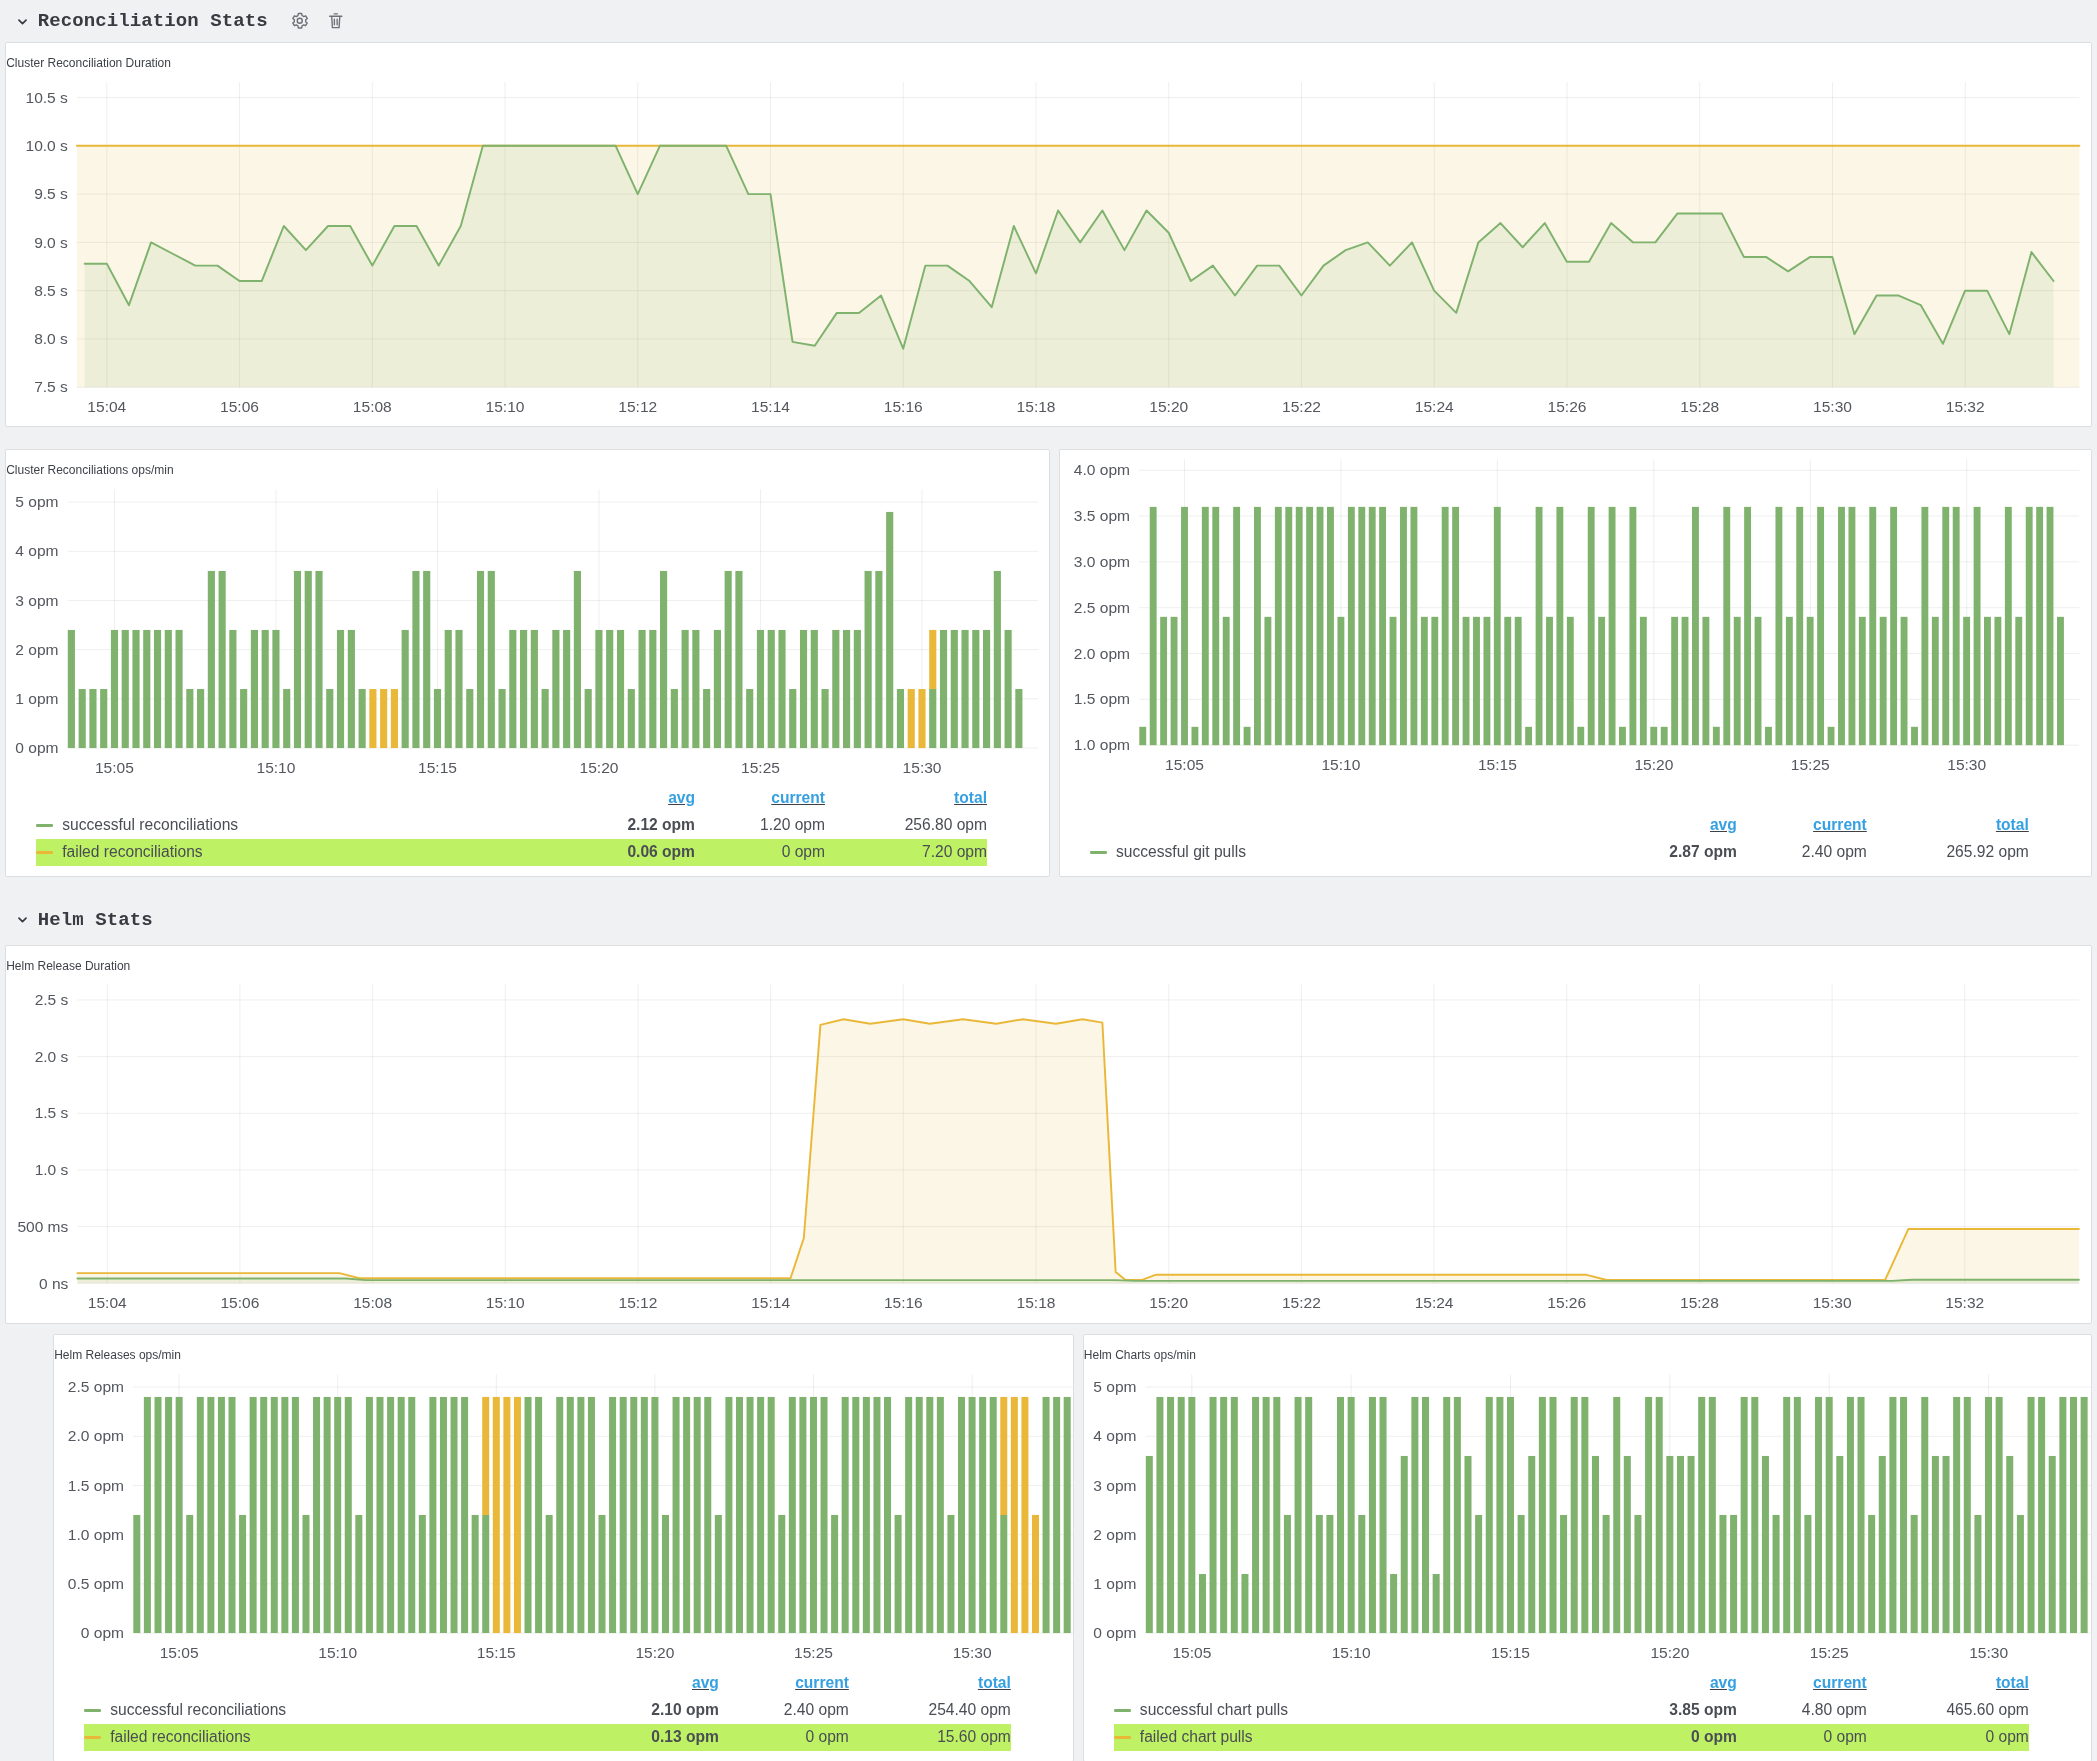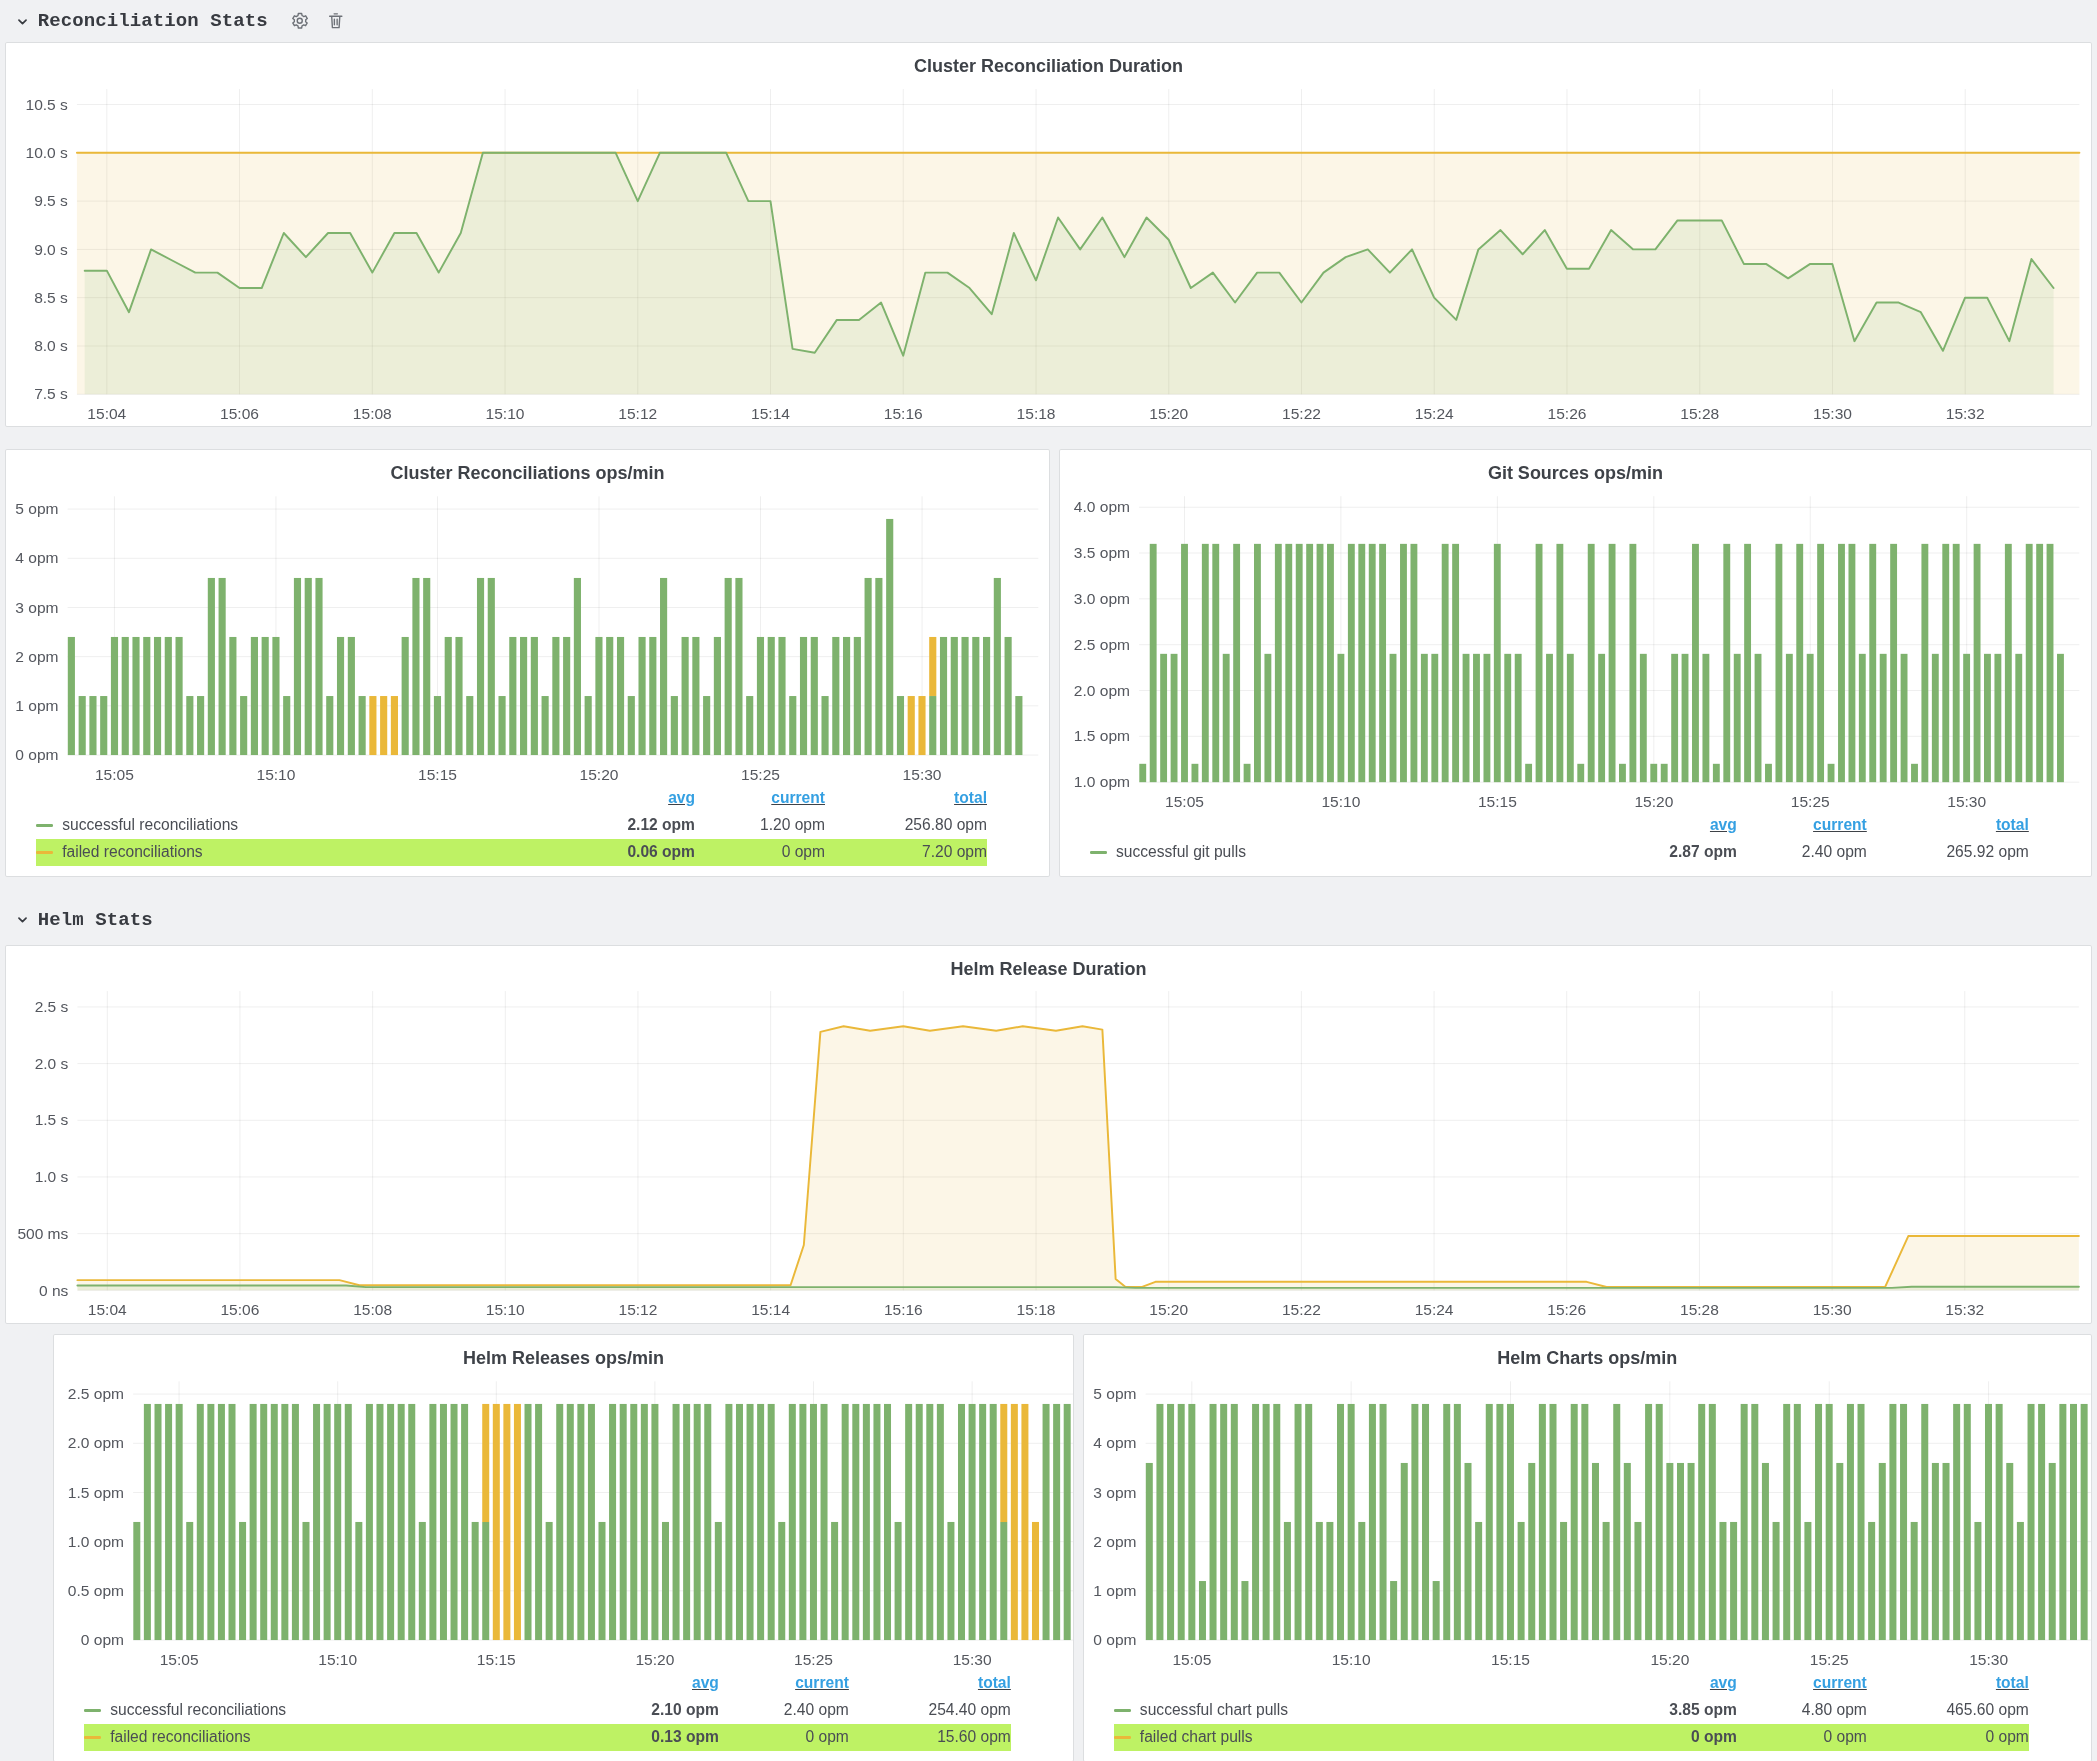--- a/index.html
+++ b/index.html
@@ -9,21 +9,21 @@
 
   .section-head { display:flex; align-items:center; height:42px; padding-left:9px; cursor:pointer; }
   .section-head.second { margin-top:25px; height:35px; }
   .section-head .chev { width:17px; height:17px; margin-right:6.5px; }
   .section-title { font-size:19px; font-weight:700; color:#383b41; letter-spacing:0.1px;font-family:Liberation Mono, monospace; }
   .section-icons { display:flex; align-items:center; gap:17px; margin-left:22px; }
   .hicon { width:19.5px; height:19.5px; color:#6d7177; cursor:pointer; }
 
   .panel { background:#ffffff; border:0.6px solid #dcdee0; border-radius:1.9px;
     display:flex; flex-direction:column; overflow:hidden; }
-  .panel-title { text-align:center; padding:13px 0 2.6px; font-size:18px; font-weight:700;
+  .panel-title { padding:13px 0 2.6px; font-size:12px; font-weight:400;
     color:#3e4248; cursor:pointer; flex:0 0 auto; }
   .chart-box { flex:1 1 auto; min-height:0; position:relative; }
   .chart-box svg { position:absolute; left:0; top:0; }
   svg text { font-family:"Liberation Sans", sans-serif; font-size:24px; fill:#54575e; }
 
   #panel-dur { height:385px; }
   .row { display:flex; margin-top:22px; gap:9px; }
   .row .panel.left  { width:1045px; height:428px; }
   .row .panel.right { width:1033px; height:428px; }
   #panel-helmdur { height:379px; margin-top:7.8px; }
@@ -260,21 +260,20 @@
             <span>failed reconciliations</span>
           </span>
           <span class="val col-avg">0.06 opm</span>
           <span class="val col-cur">0 opm</span>
           <span class="val col-tot">7.20 opm</span>
         </div>
       </div>
     </div>
 
     <div class="panel right">
-      <div class="panel-title">Git Sources ops/min</div>
       <div class="chart-box">
           <svg width="1031" height="329" viewBox="0 0 1590 507">
             <line x1="192.0" y1="14" x2="192.0" y2="455" stroke="rgba(0,0,0,0.07)" stroke-width="1.5"></line>
             <text x="192.0" y="493" text-anchor="middle">15:05</text>
             <line x1="433.2" y1="14" x2="433.2" y2="455" stroke="rgba(0,0,0,0.07)" stroke-width="1.5"></line>
             <text x="433.2" y="493" text-anchor="middle">15:10</text>
             <line x1="674.5" y1="14" x2="674.5" y2="455" stroke="rgba(0,0,0,0.07)" stroke-width="1.5"></line>
             <text x="674.5" y="493" text-anchor="middle">15:15</text>
             <line x1="915.8" y1="14" x2="915.8" y2="455" stroke="rgba(0,0,0,0.07)" stroke-width="1.5"></line>
             <text x="915.8" y="493" text-anchor="middle">15:20</text>

